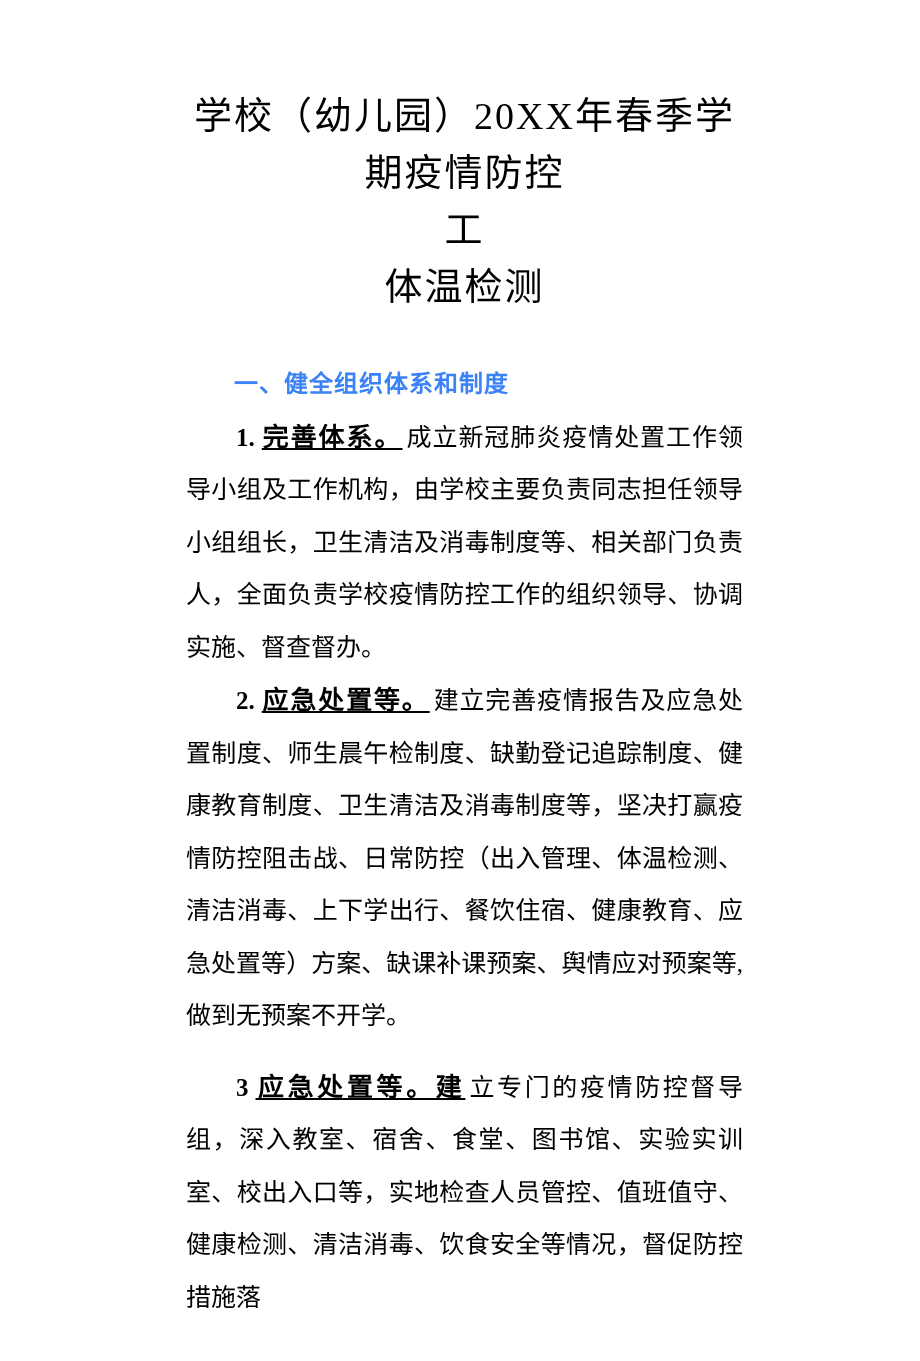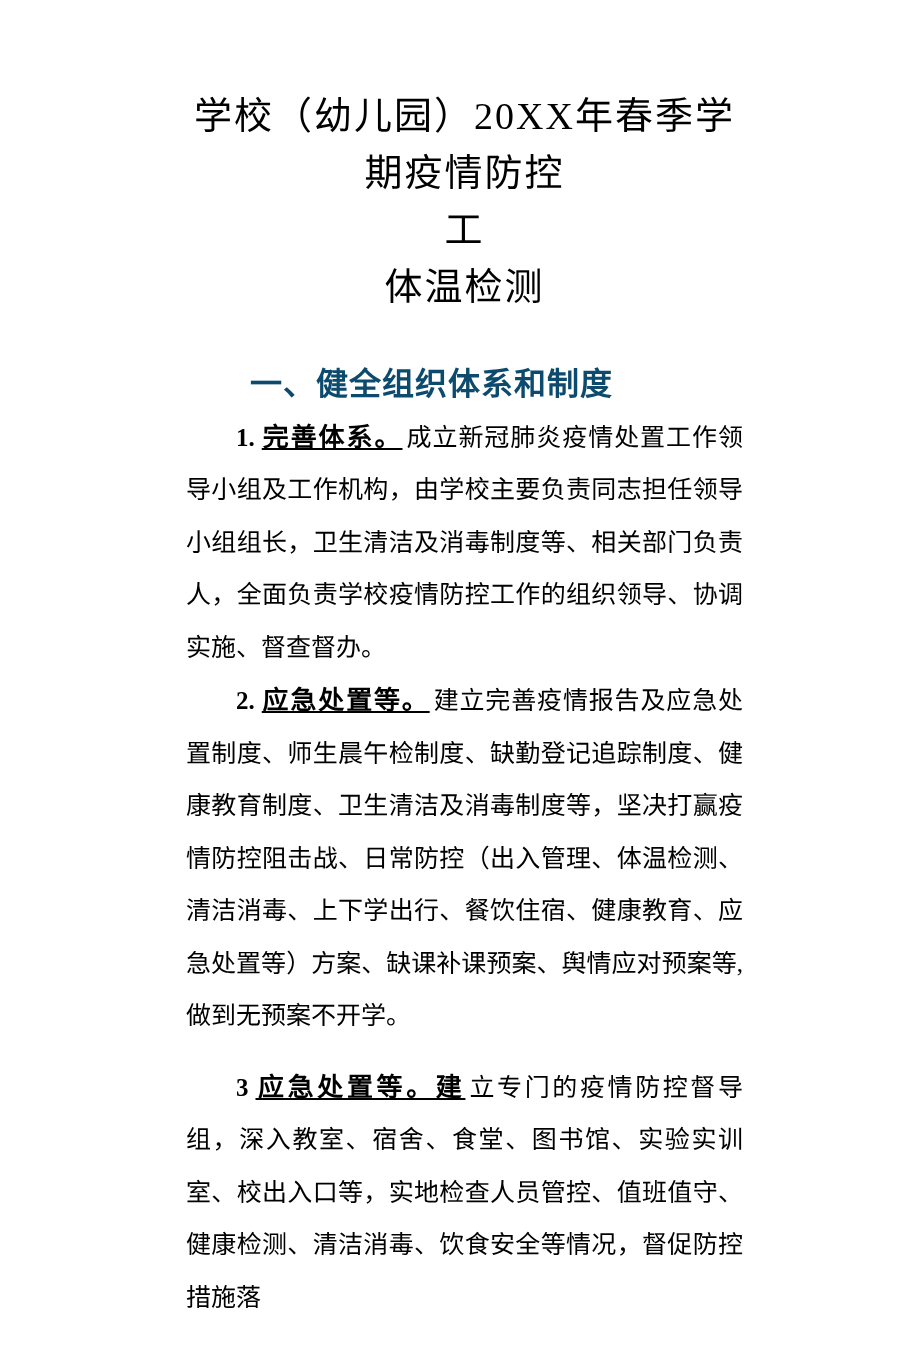--- a/index.html
+++ b/index.html
@@ -36,26 +36,26 @@
     line-height: 52.5px;
     text-align: justify;
     text-indent: 2em;
     letter-spacing: 0;
     color: #000000;
     font-family: "Liberation Serif", "DejaVu Serif", serif;
     font-weight: 400;
   }
   .section-heading {
     margin: 0;
-    font-size: 32px;
+    font-size: 24px;
     line-height: 52.5px;
     font-weight: 700;
     text-indent: 2em;
     letter-spacing: 1px;
-    color: #0c4a6e;
+    color: #3b82f6;
     font-family: Liberation Serif, serif;
   }
   .item-num {
     font-weight: 700;
     font-family: "Liberation Serif", "DejaVu Serif", serif;
     margin-right: 7px;
   }
   .item-label {
     font-weight: 700;
     font-size: 26px;

